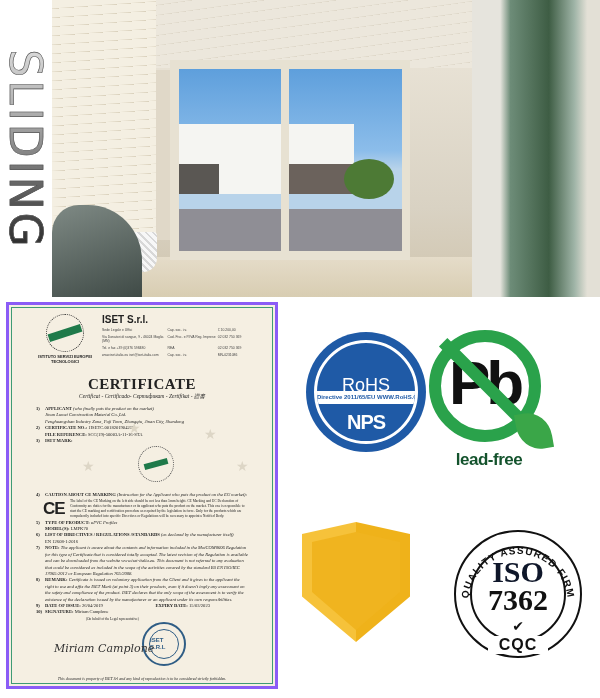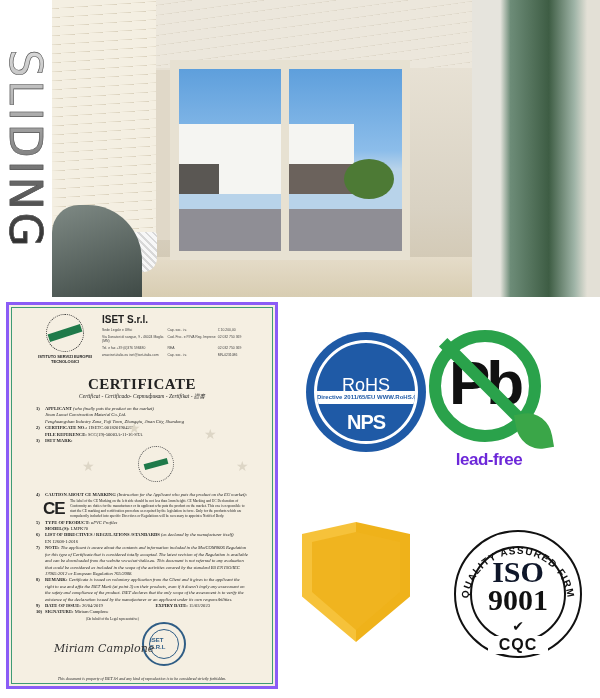--- a/index.html
+++ b/index.html
@@ -92,21 +92,21 @@
   .rohs .inner { position: absolute; left: 8px; top: 8px; right: 8px; bottom: 8px; border-radius: 50%; border: 3px solid #fff; overflow: hidden; }
   .rohs .t1 { position: absolute; left: 0; right: 0; top: 20px; text-align: center; color: #fff; font-size: 18px; margin-top: 12px; }
   .rohs .bar { position: absolute; left: 0; right: 0; top: 48px; height: 13px; background: #fff; color: #1f5aa6; font-size: 6px; font-weight: bold; text-align: center; line-height: 13px; white-space: nowrap; }
   .rohs .t2 { position: absolute; left: 0; right: 0; top: 68px; text-align: center; color: #fff; font-size: 20px; font-weight: bold; letter-spacing: -1px; }
 
   .leadfree { left: 429px; top: 330px; width: 120px; height: 145px; }
   .lf-ring { position: absolute; left: 0; top: 0; width: 112px; height: 112px; border-radius: 50%; border: 12px solid #2aa24b; }
   .lf-pb { position: absolute; left: 20px; top: 18px; font-family: "Liberation Sans", sans-serif; font-weight: bold; font-size: 62px; color: #111; letter-spacing: -4px; line-height: 70px; }
   .lf-slash { position: absolute; left: 52px; top: -6px; width: 12px; height: 124px; background: #2aa24b; transform: rotate(-45deg); }
   .lf-leaf { position: absolute; left: 88px; top: 82px; width: 34px; height: 38px; background: #3aa648; border-radius: 0 70% 0 70%; transform: rotate(-10deg); }
-  .lf-text { position: absolute; left: 0; top: 120px; width: 120px; text-align: center; font-size: 17px; font-weight: bold; color: #6d28d9; letter-spacing: -0.5px; }
+  .lf-text { position: absolute; left: 0; top: 120px; width: 120px; text-align: center; font-size: 17px; font-weight: bold; color: #14532d; letter-spacing: -0.5px; }
 
   .uv { left: 302px; top: 522px; width: 110px; height: 152px; }
   .uv-shield { position: absolute; left: 0; top: 0; width: 108px; height: 120px;
     background: linear-gradient(90deg, #f6c23a 0%, #f6c23a 50%, #efb21a 50%, #efb21a 100%);
     clip-path: polygon(0 10%, 50% 0, 100% 10%, 100% 62%, 50% 100%, 0 62%); }
   .uv-inner { position: absolute; left: 10px; top: 8px; width: 88px; height: 100px; background: #f0b41f;
     clip-path: polygon(0 12%, 50% 2%, 100% 12%, 100% 62%, 50% 100%, 0 62%); }
   .uv-letters { position: absolute; left: 0; width: 108px; top: 30px; text-align: center; color: #fff; font-size: 40px; font-weight: bold; letter-spacing: -1px; }
   .uv-text { position: absolute; left: 0; top: 128px; width: 110px; text-align: center; color: #eea21b; font-size: 14px; font-weight: bold; letter-spacing: 0.5px; }
 
@@ -291,16 +291,16 @@
   <div class="iso-inner"></div>
   <svg class="iso-arc" viewBox="0 0 128 128">
     <defs>
         <path id="arcp" d="M 14 74 A 50 50 0 1 1 114 74"></path>
       </defs>
     <text font-family="Liberation Sans, sans-serif" font-size="10" font-weight="bold" fill="#111" letter-spacing="1.2">
       <textPath href="#arcp" startOffset="50%" text-anchor="middle" id="iso-arc-tp">QUALITY ASSURED FIRM</textPath>
     </text>
   </svg>
   <div class="iso-t1">ISO</div>
-  <div class="iso-t2">9001</div>
+  <div class="iso-t2">7362</div>
   <div class="iso-check">✔</div>
   <div class="iso-cqc">CQC</div>
 </div>
 
 </body></html>

